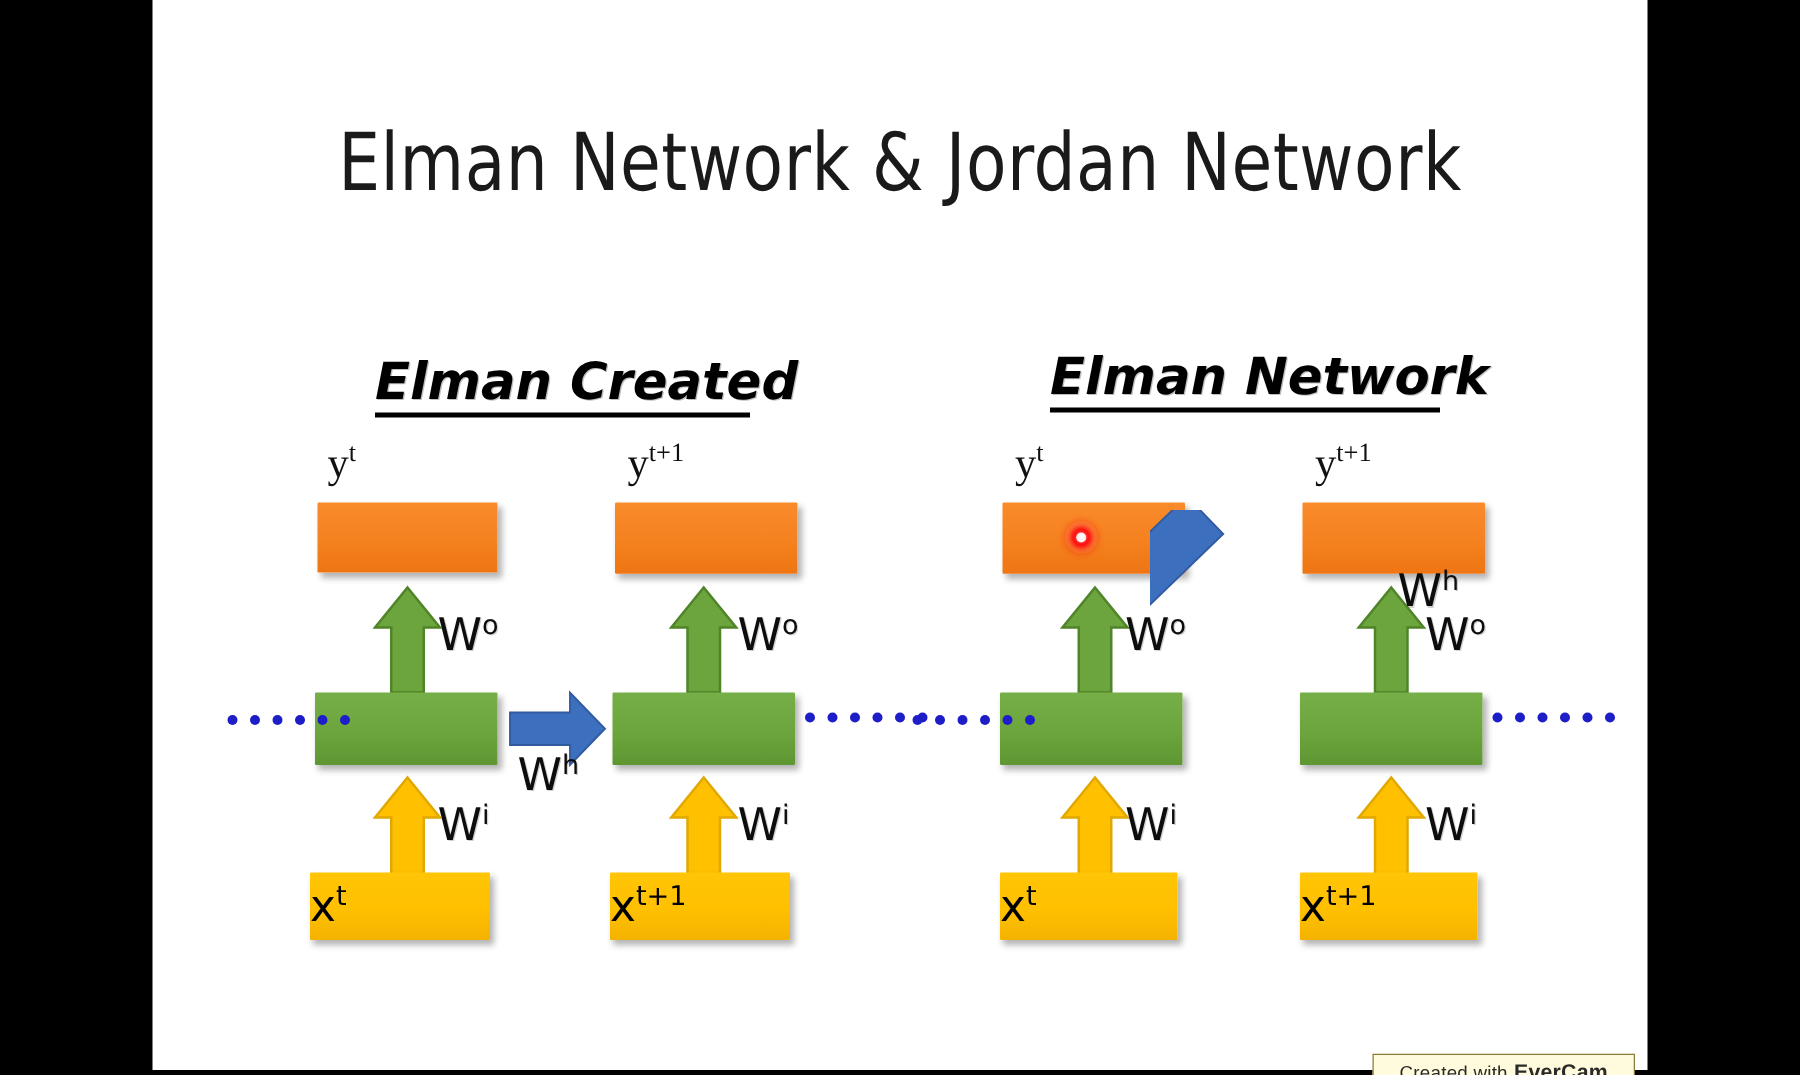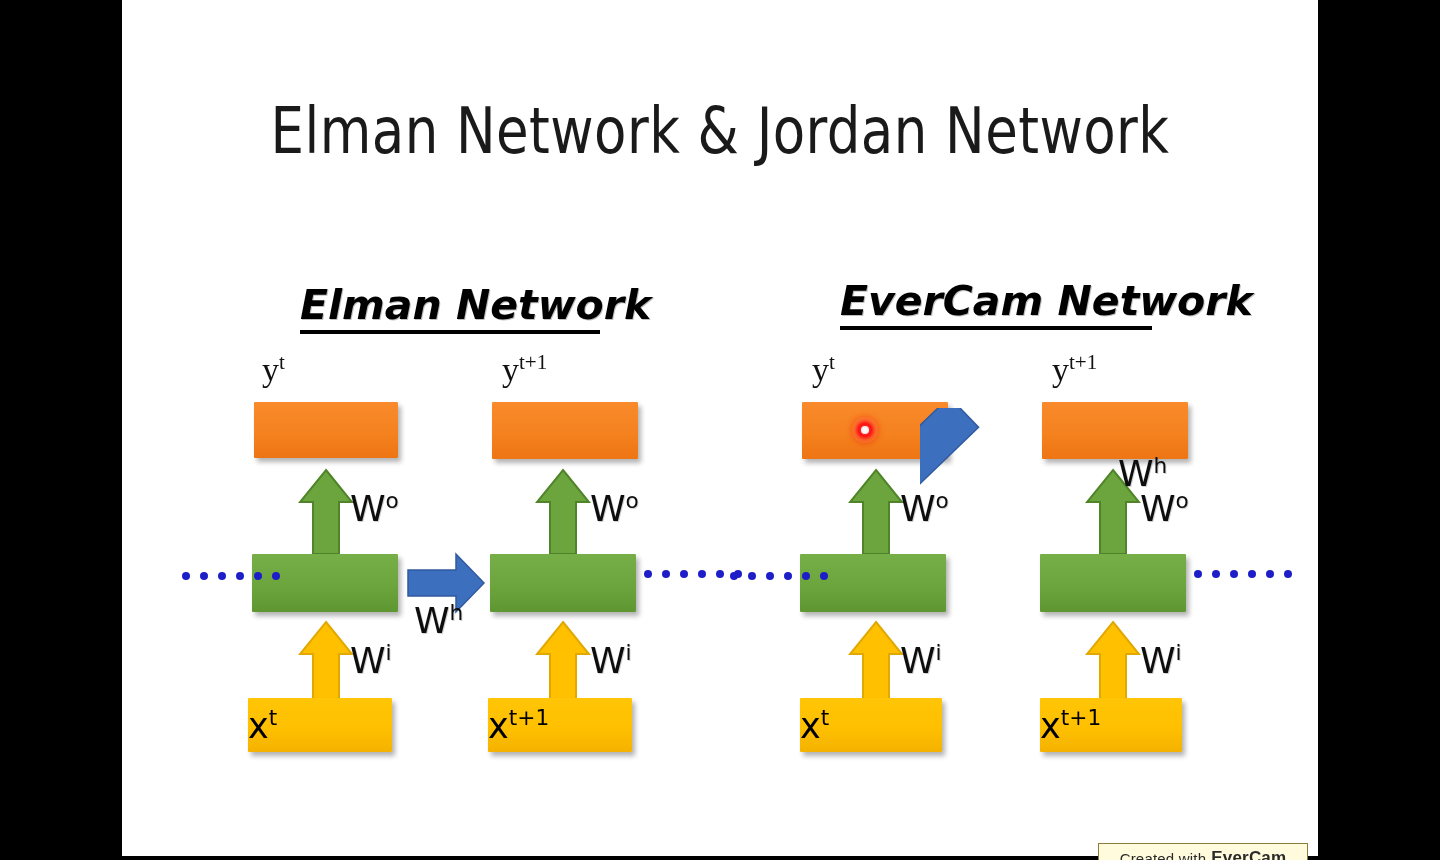--- a/index.html
+++ b/index.html
@@ -191,21 +191,21 @@
 
 <div class="screen">
 
   <div class="pillar left"></div>
   <div class="pillar right"></div>
 
   <div class="slide">
 
     <div class="slide-title">Elman Network &amp; Jordan Network</div>
 
-    <div class="net-heading" style="left:178px; top:282px; width:300px;">Elman Network</div>
+    <div class="net-heading" style="left:178px; top:282px; width:300px;">Elman Created</div>
 
     <div class="var-label" style="left:140px; top:352px; width:100px;">
       <span>y</span><sup>t</sup>
     </div>
 
     <div class="var-label" style="left:380px; top:352px; width:110px;">
       <span>y</span><sup>t+1</sup>
     </div>
 
     <div class="node out" style="left:132px; top:402px; width:144px; height:56px;"></div>
@@ -281,21 +281,21 @@
       <span class="node-label">
         <span>x</span><sup>t</sup>
       </span>
     </div>
     <div class="node inp" style="left:366px; top:698px; width:144px; height:54px;">
       <span class="node-label">
         <span>x</span><sup>t+1</sup>
       </span>
     </div>
 
-    <div class="net-heading" style="left:718px; top:278px; width:312px;">EverCam Network</div>
+    <div class="net-heading" style="left:718px; top:278px; width:312px;">Elman Network</div>
 
     <div class="var-label" style="left:690px; top:352px; width:100px;">
       <span>y</span><sup>t</sup>
     </div>
     <div class="var-label" style="left:930px; top:352px; width:110px;">
       <span>y</span><sup>t+1</sup>
     </div>
 
     <div class="node out" style="left:680px; top:402px; width:146px; height:57px;"></div>
     <div class="node out" style="left:920px; top:402px; width:146px; height:57px;"></div>

